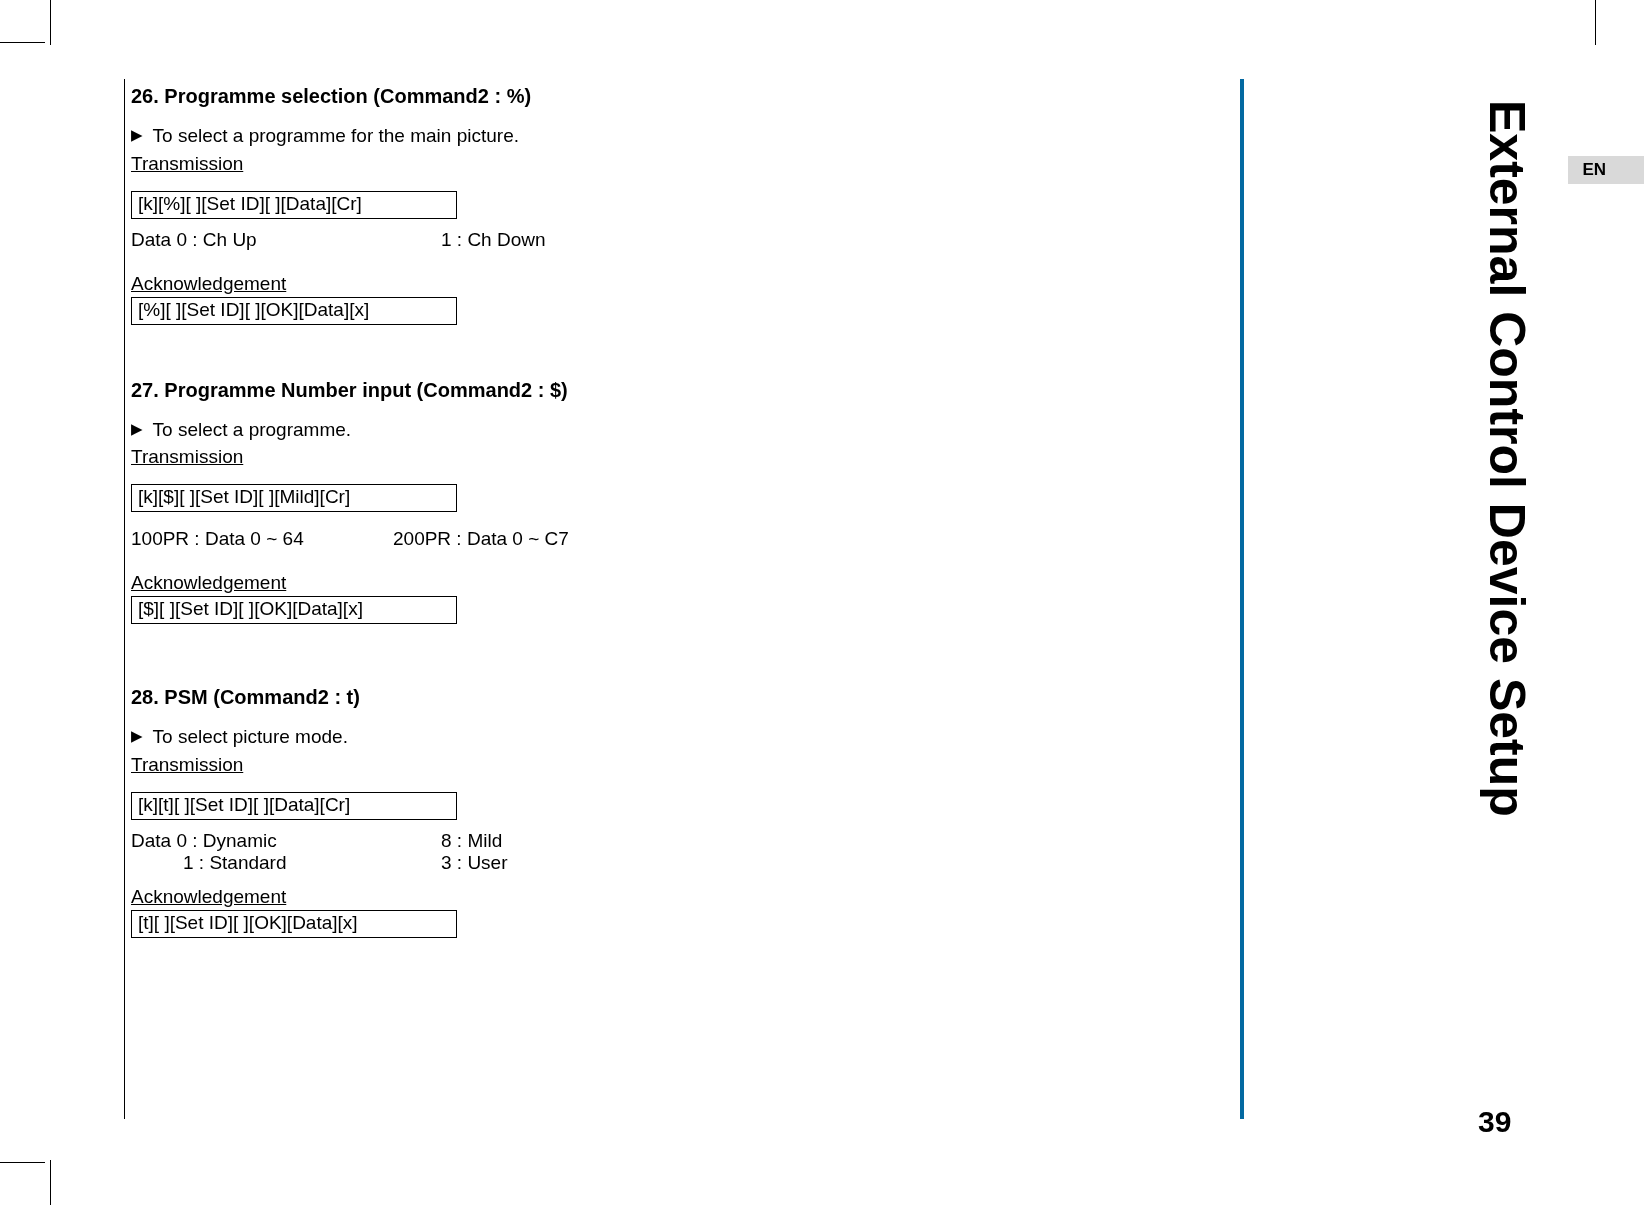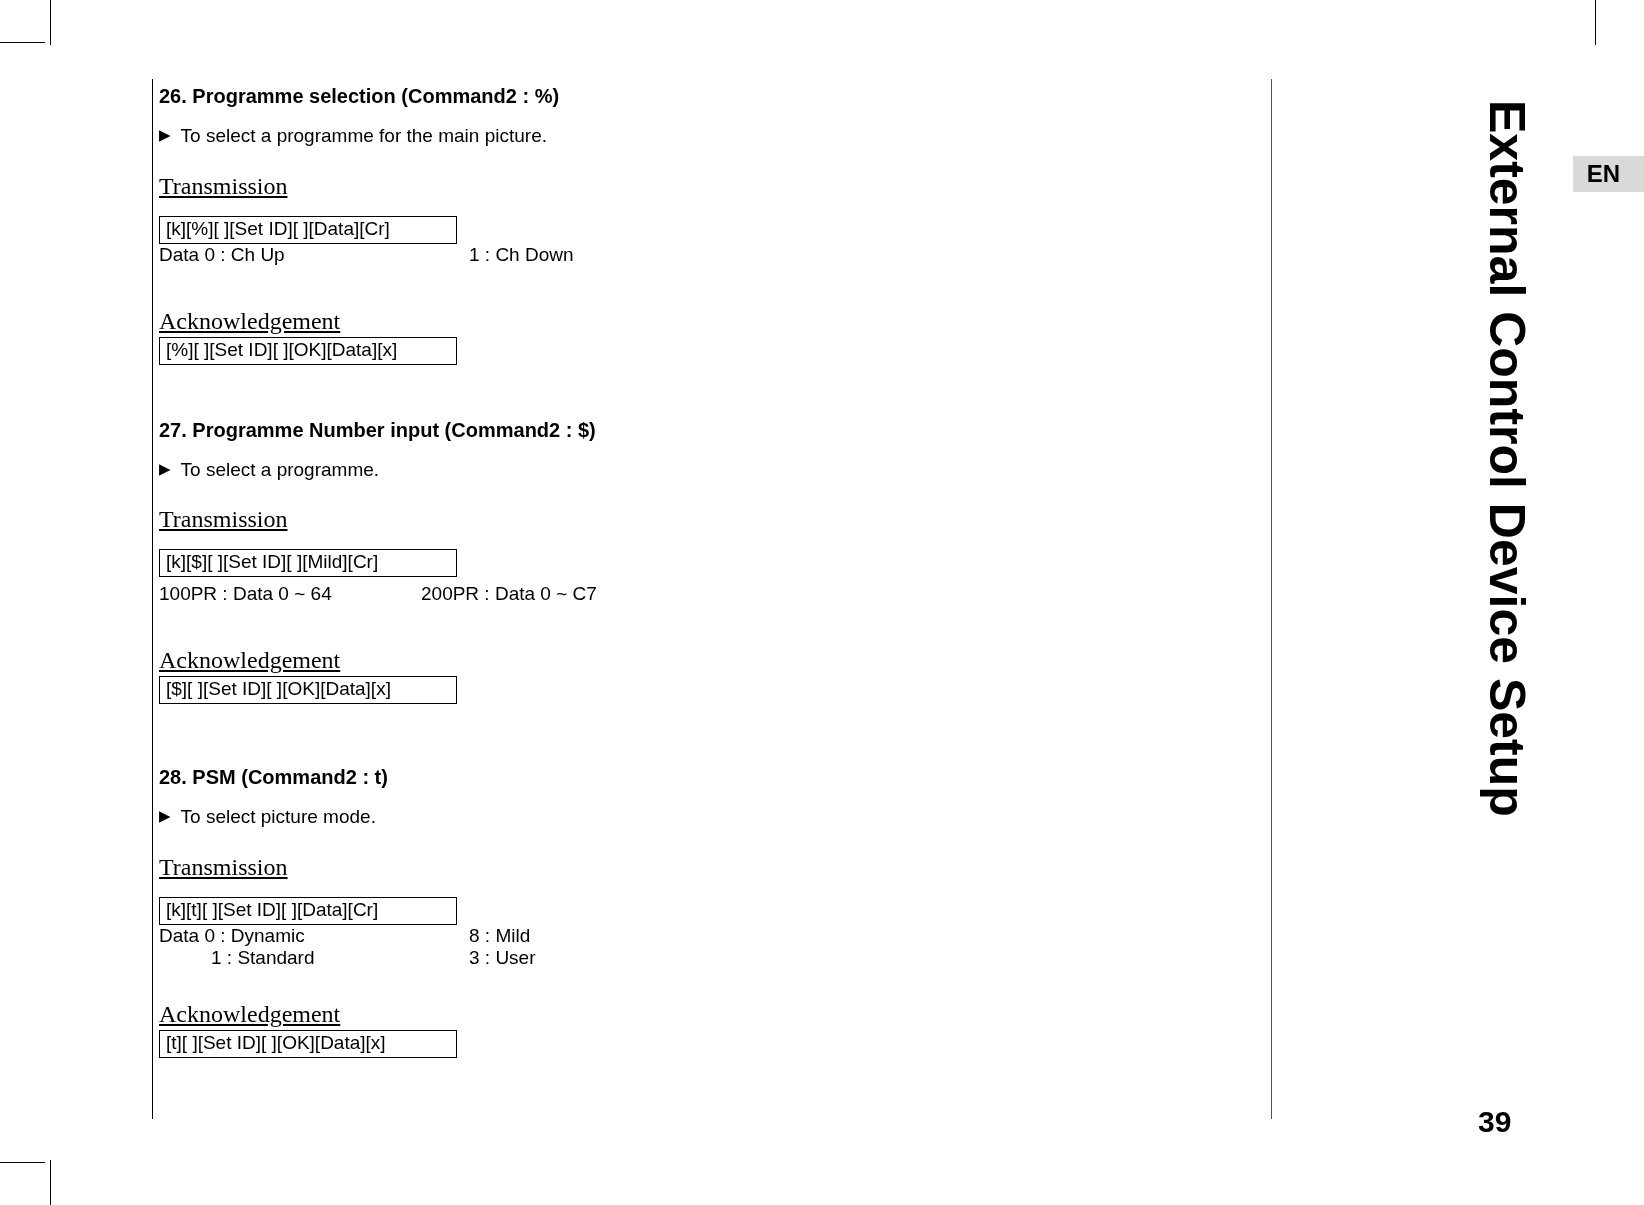--- a/index.html
+++ b/index.html
@@ -12,26 +12,26 @@
     color: #000;
   }
   .crop-mark {
     position: absolute;
     background: #000;
   }
   .crop-v { width: 1px; height: 45px; }
   .crop-h { width: 45px; height: 1px; }
   .content-frame {
     position: absolute;
-    left: 152px;
+    left: 124px;
     top: 79px;
     width: 1120px;
     height: 1040px;
     border-left: 1px solid #000;
-    border-right: 1px solid #0369a1;
+    border-right: 4px solid #0369a1;
   }
   .content-inner {
     padding-left: 6px;
     padding-right: 20px;
     padding-top: 6px;
   }
   .section { margin-bottom: 54px; }
   .sec-title { font-size: 20px; font-weight: bold; margin-bottom: 16px; }
   .desc-row {
     display: flex;
@@ -39,33 +39,32 @@
     font-size: 19px;
     margin-bottom: 4px;
   }
   .triangle {
     font-size: 15px;
     margin-right: 10px;
     margin-top: 2px;
   }
   .desc-text { line-height: 1.3; }
   .label-underline {
-    font-size: 24px;
+    font-size: 19px;
     text-decoration: underline;
-    margin-top: 20px;
+    margin-top: 0;
     margin-bottom: 16px;
     display: inline-block;
-    font-family: Liberation Serif, serif;
   }
   .cmd-box {
     border: 1.5px solid #000;
     padding: 1px 6px 3px 6px;
     font-size: 19px;
-    width: 298px;
-    margin-bottom: 0;
+    width: 326px;
+    margin-bottom: 10px;
   }
   .data-row { font-size: 19px; display: flex; }
   .data-col1 { width: 310px; }
   .data-col2 { }
   .data-sub { padding-left: 52px; }
   .ack-block { margin-top: 22px; }
   .side-title {
     position: absolute;
     left: 1478px;
     top: 100px;
@@ -75,22 +74,22 @@
     text-orientation: sideways;
     letter-spacing: 0px;
     font-family: Arial, Helvetica, sans-serif;
   }
   .en-tab {
     position: absolute;
     right: 0;
     top: 156px;
     background: #d9d9d9;
     font-weight: bold;
-    font-size: 24px;
-    padding: 4px 24px 4px 14px;
+    font-size: 17px;
+    padding: 4px 38px 4px 14px;
   }
   .page-num {
     position: absolute;
     left: 1478px;
     top: 1105px;
     font-size: 30px;
     font-weight: bold;
   }
 </style>
 </head>

